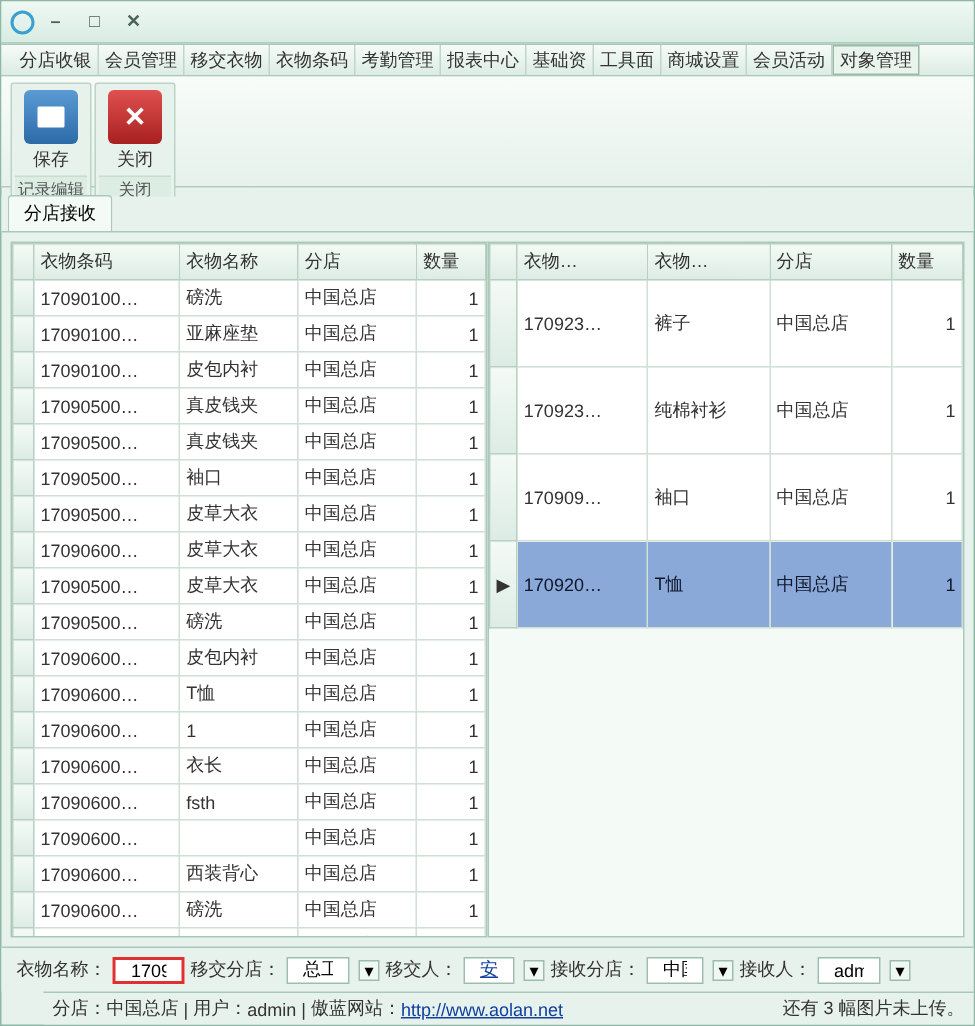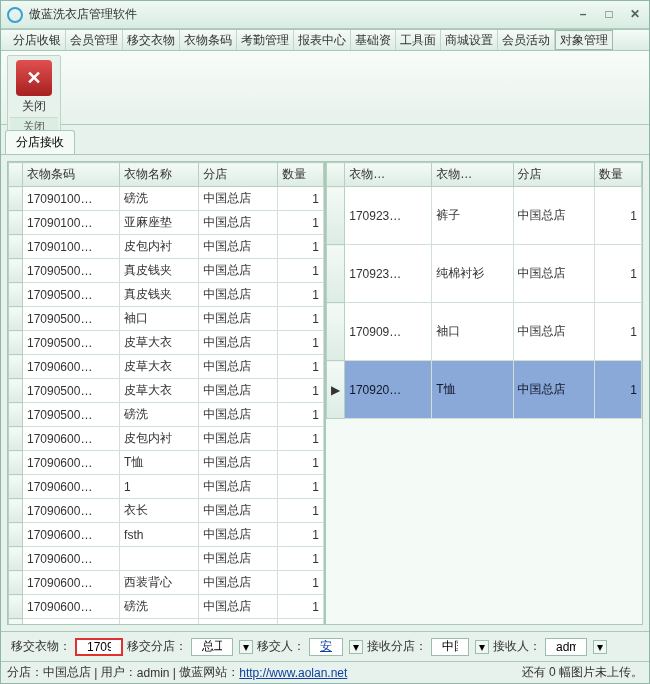--- a/index.html
+++ b/index.html
@@ -34,36 +34,35 @@
 .grid td { border: 1px solid #d0e0d6; padding: 3px 4px; background: #fff; color: #333; white-space: nowrap; overflow: hidden; text-overflow: ellipsis; max-width: 70px; }
 .grid .rowhead { width: 14px; background: linear-gradient(#f4faf6,#dcece4); border: 1px solid #b8d0c2; }
 .grid td.num { text-align: right; }
 .rightpane .grid td { height: 58px; vertical-align: middle; }
 .rightpane .grid tr.sel td { background: #8aa8d8; color: #0f172a; }
 .rightpane .grid tr.sel .rowhead { background: linear-gradient(#f4faf6,#dcece4); color: #333; }
 .formbar { height: 30px; border-top: 1px solid #a8c8ba; display: flex; align-items: center; padding: 0 10px; gap: 4px; background: #e8f2ec; }
 .formbar label { color: #333; }
 .formbar input, .formbar select { height: 18px; border: 1px solid #9cbcae; background: #fff; padding: 0 10px; }
 .highlightbox { border: 2px solid #e03030 !important; }
-.statusbar { height: 22px; border-top: 1px solid #a8c8ba; display: flex; align-items: center; padding: 0 6px; background: #e8f2ec; color: #333; }
+.statusbar { height: 22px; border-top: 1px solid #a8c8ba; display: flex; align-items: center; padding: 0 6px; background: #e8f2ec; color: #333; margin-left: 28px; }
 .statusbar a { color: #1040a0; text-decoration: underline; }
 .spacer { flex: 1; }
 .sbtn { width: 14px; height: 14px; border: 1px solid #9cbcae; background: #f0f8f3; margin-left: 2px; text-align: center; line-height: 12px; cursor: pointer; }
 ::-webkit-scrollbar { width: 16px; height: 16px; }
 ::-webkit-scrollbar-track { background: #e4f0e8; border: 1px solid #c0d6ca; }
 ::-webkit-scrollbar-thumb { background: linear-gradient(#d8eadf,#b8d4c4); border: 1px solid #9cbcae; border-radius: 2px; }
 ::-webkit-scrollbar-button { background: #d8eadf; border: 1px solid #9cbcae; height: 16px; }
 </style>
 </head>
 <body>
 
 <div class="window">
   <div class="titlebar">
     <div class="logo"></div>
-    <div class="title">傲蓝洗衣店管理软件</div>
     <div class="winbtns">
       <div class="winbtn">–</div>
       <div class="winbtn">□</div>
       <div class="winbtn">✕</div>
     </div>
   </div>
 
   <div class="menubar" id="menubar">
       <div class="menuitem">分店收银</div>
       <div class="menuitem">会员管理</div>
@@ -75,20 +74,29 @@
       <div class="menuitem">工具面</div>
       <div class="menuitem">商城设置</div>
       <div class="menuitem">会员活动</div>
       <div class="menuitem active">对象管理</div>
     </div>
 
   <div class="toolbar" id="toolbar">
       <div class="toolgroup">
         <div class="toolbuttons">
           <div class="toolbtn">
+            <div class="toolicon save-ic"></div>
+            <div class="toollabel">保存</div>
+          </div>
+        </div>
+        <div class="grouplabel">记录编辑</div>
+      </div>
+      <div class="toolgroup">
+        <div class="toolbuttons">
+          <div class="toolbtn">
             <div class="toolicon close-ic">✕</div>
             <div class="toollabel">关闭</div>
           </div>
         </div>
         <div class="grouplabel">关闭</div>
       </div>
     </div>
 
   <div class="tabs">
     <div class="tab">分店接收</div>
@@ -286,21 +294,21 @@
                 <td>中国总店</td>
                 <td class="num">1</td>
               </tr>
             </tbody>
           </table>
       </div>
     </div>
   </div>
 
   <div class="formbar">
-    <label>移交衣物：</label>
+    <label>衣物名称：</label>
     <input class="highlightbox" style="width: 48px;" value="170923">
     <label>移交分店：</label>
     <input style="width: 42px;" value="总工厂">
       <span class="sbtn">▾</span>
     <label>移交人：</label>
     <input style="width: 34px; color: rgb(16, 64, 160); text-decoration: underline;" value="安澜">
       <span class="sbtn">▾</span>
     <label>接收分店：</label>
     <input style="width: 38px;" value="中国总">
       <span class="sbtn">▾</span>
@@ -312,15 +320,15 @@
   <div class="statusbar">
     <span>分店：</span>
     <span>中国总店</span>
     <span>&nbsp;|&nbsp;</span>
     <span>用户：</span>
     <span>admin</span>
     <span>&nbsp;|&nbsp;</span>
     <span>傲蓝网站：</span>
     <a href="#">http://www.aolan.net</a>
     <div class="spacer"></div>
-    <span>还有 0 幅图片未上传。</span>
+    <span>还有 3 幅图片未上传。</span>
   </div>
 </div>
 
 </body></html>

